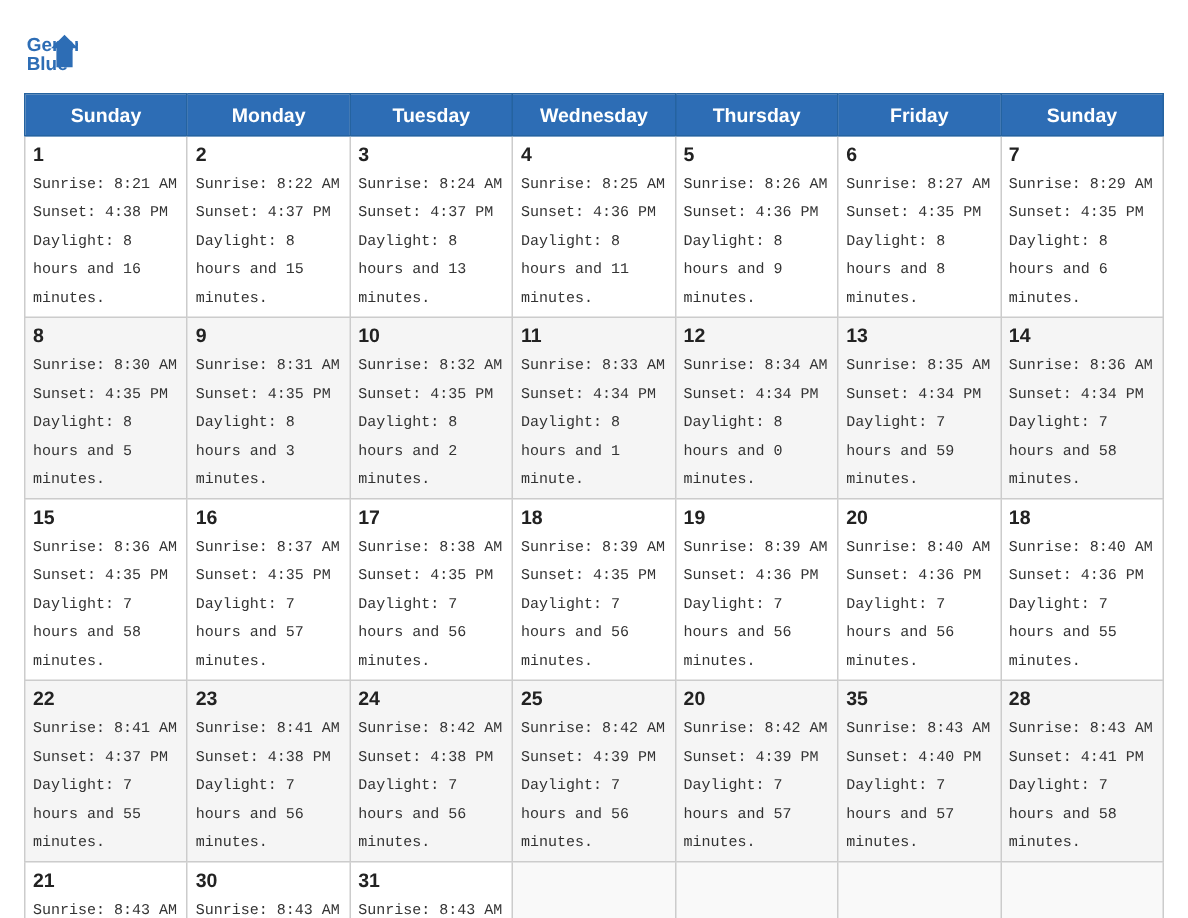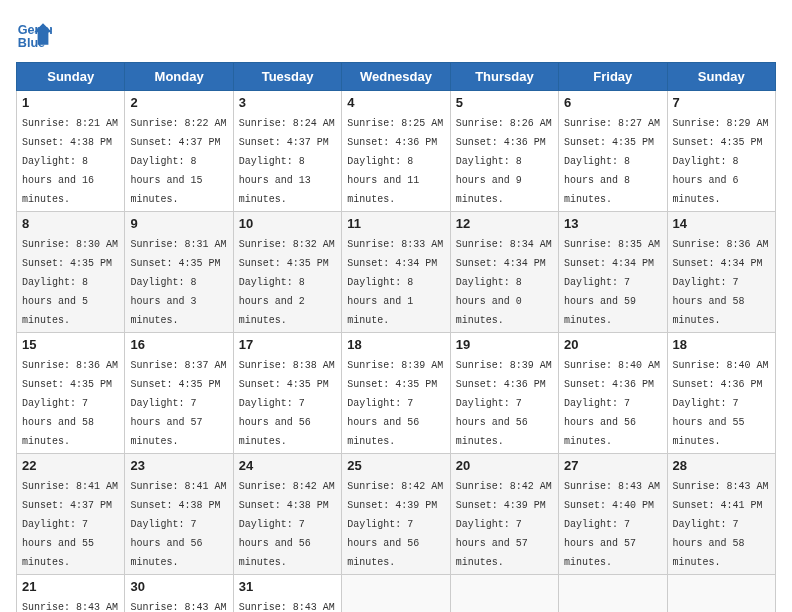--- a/index.html
+++ b/index.html
@@ -161,21 +161,21 @@
         <td><span class="day-num">22</span>
 <span class="day-info">Sunrise: 8:41 AM<br>Sunset: 4:37 PM<br>Daylight: 7 hours and 55 minutes.</span></td>
         <td><span class="day-num">23</span>
 <span class="day-info">Sunrise: 8:41 AM<br>Sunset: 4:38 PM<br>Daylight: 7 hours and 56 minutes.</span></td>
         <td><span class="day-num">24</span>
 <span class="day-info">Sunrise: 8:42 AM<br>Sunset: 4:38 PM<br>Daylight: 7 hours and 56 minutes.</span></td>
         <td><span class="day-num">25</span>
 <span class="day-info">Sunrise: 8:42 AM<br>Sunset: 4:39 PM<br>Daylight: 7 hours and 56 minutes.</span></td>
         <td><span class="day-num">20</span>
 <span class="day-info">Sunrise: 8:42 AM<br>Sunset: 4:39 PM<br>Daylight: 7 hours and 57 minutes.</span></td>
-        <td><span class="day-num">27</span>
+        <td><span class="day-num">35</span>
 <span class="day-info">Sunrise: 8:43 AM<br>Sunset: 4:40 PM<br>Daylight: 7 hours and 57 minutes.</span></td>
         <td><span class="day-num">28</span>
 <span class="day-info">Sunrise: 8:43 AM<br>Sunset: 4:41 PM<br>Daylight: 7 hours and 58 minutes.</span></td>
       </tr>
       <tr>
         <td><span class="day-num">21</span>
 <span class="day-info">Sunrise: 8:43 AM<br>Sunset: 4:42 PM<br>Daylight: 7 hours and 59 minutes.</span></td>
         <td><span class="day-num">30</span>
 <span class="day-info">Sunrise: 8:43 AM<br>Sunset: 4:43 PM<br>Daylight: 7 hours and 59 minutes.</span></td>
         <td><span class="day-num">31</span>

